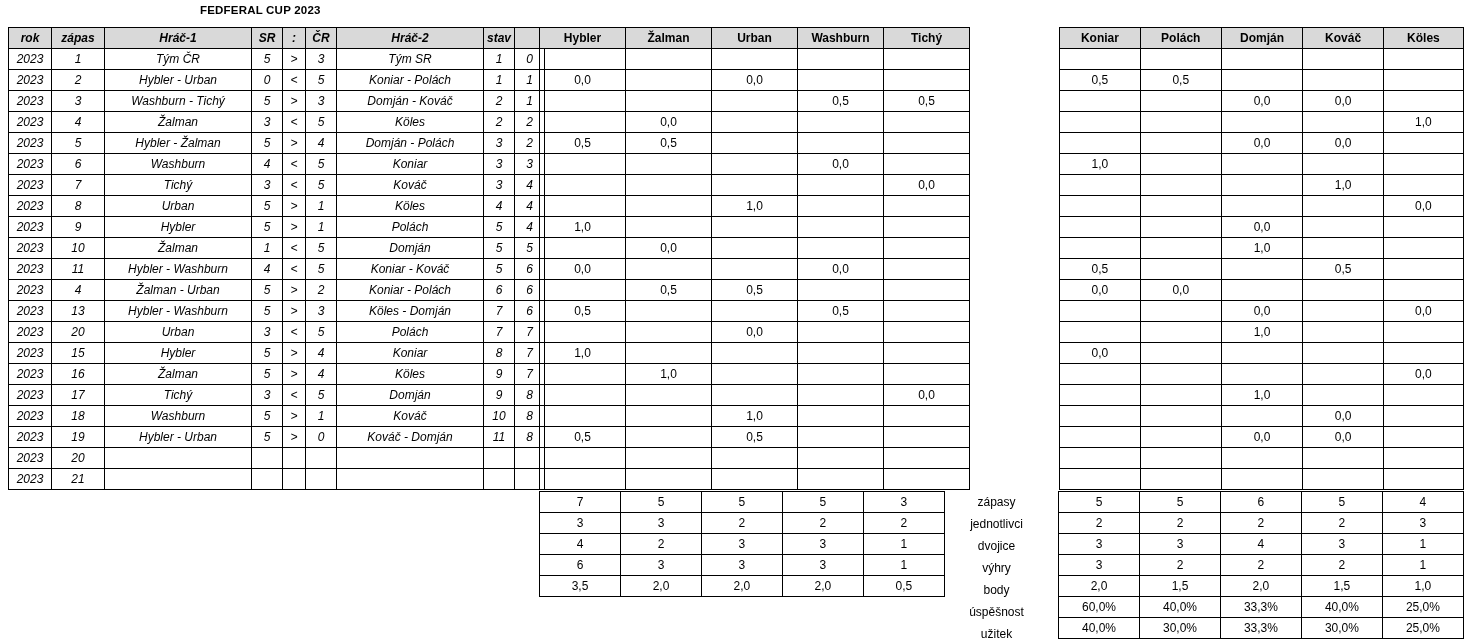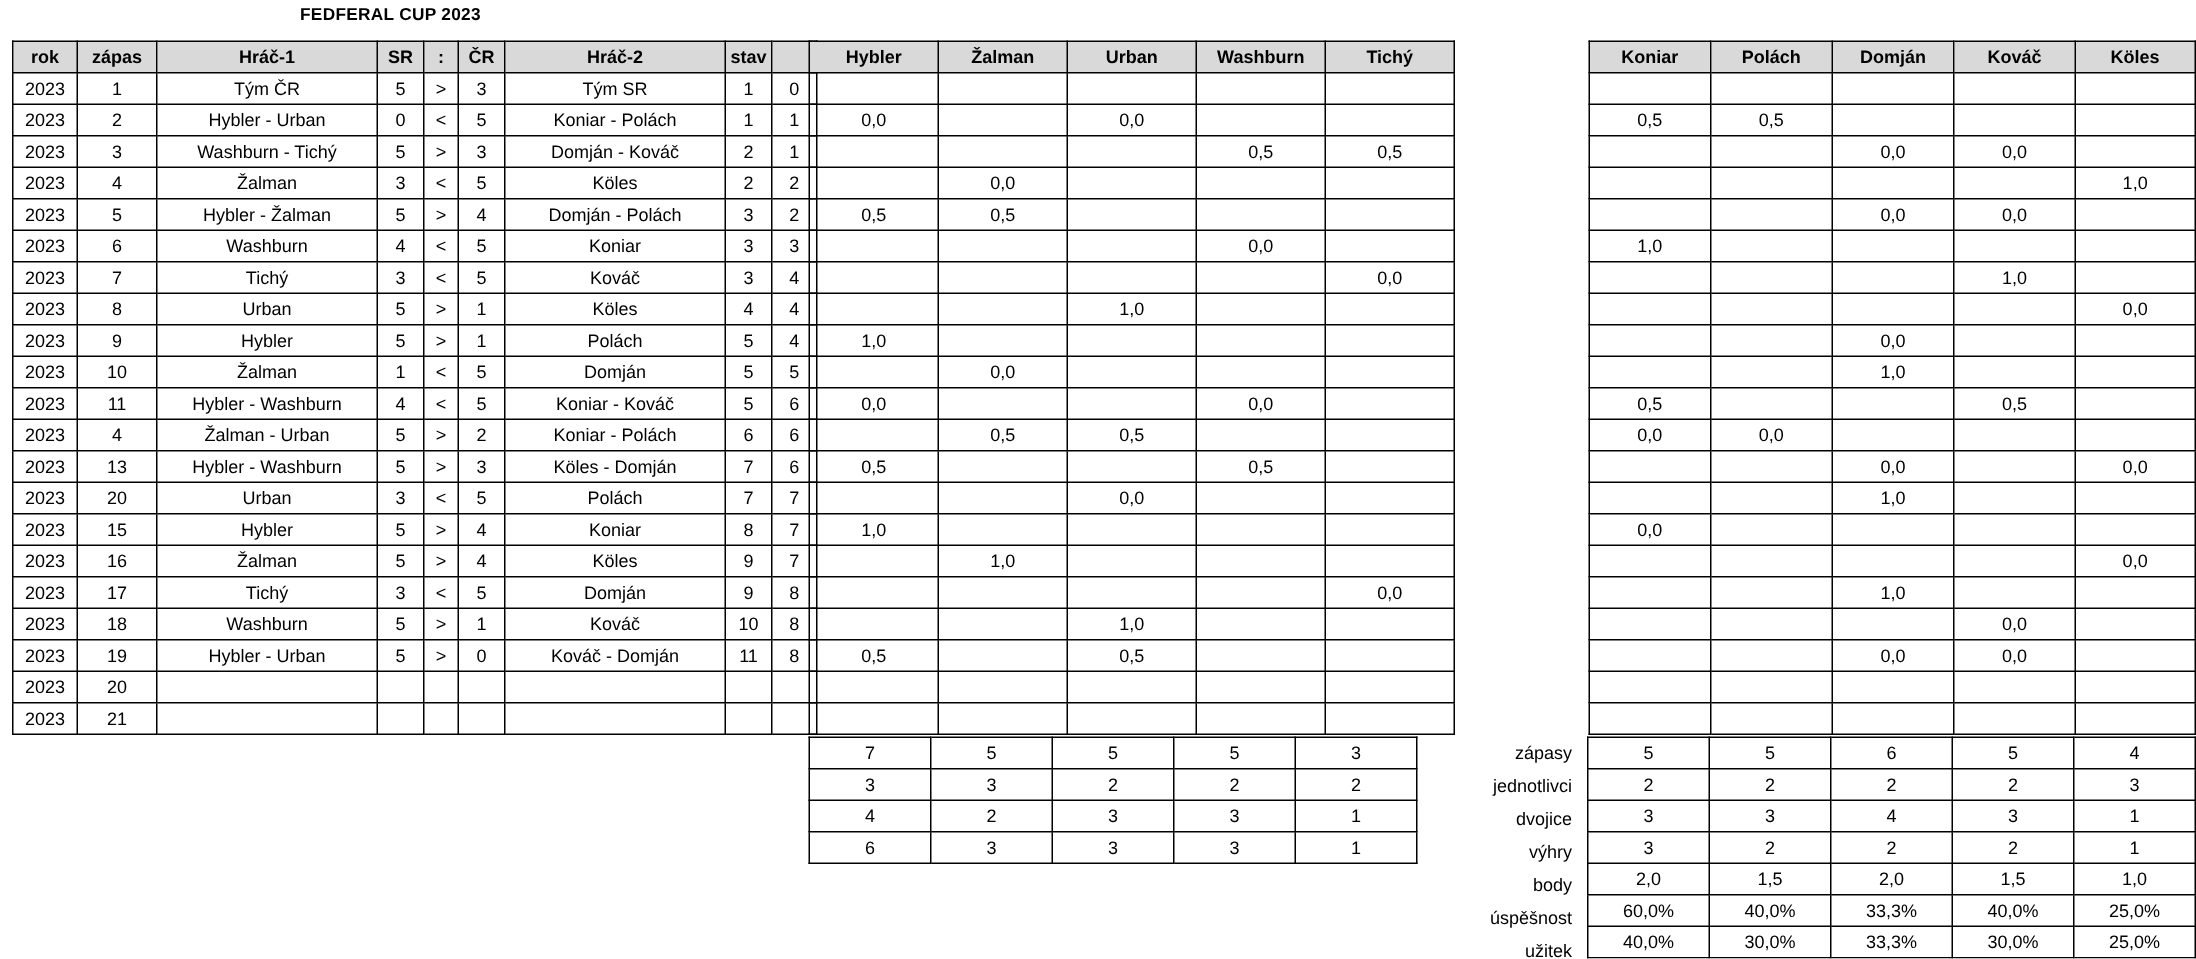--- a/index.html
+++ b/index.html
@@ -43,20 +43,21 @@
   thead td, thead th {
     background: #d9d9d9;
     font-weight: bold;
   }
 
   
   #main-table-wrap {
     position: absolute;
     left: 8px;
     top: 27px;
+    font-style: italic;
   }
   #main-table .c-rok    { width: 36px; }
   #main-table .c-zapas  { width: 46px; }
   #main-table .c-hrac1  { width: 140px; }
   #main-table .c-sr     { width: 24px; }
   #main-table .c-sign   { width: 16px; }
   #main-table .c-cr     { width: 24px; }
   #main-table .c-hrac2  { width: 140px; }
   #main-table .c-st1    { width: 23px; }
   #main-table .c-st2    { width: 23px; }
@@ -84,21 +85,21 @@
   }
   .sum-table td { width: 79px; }
   .sum-labels {
     width: 120px;
     display: flex;
     flex-direction: column;
   }
   .sum-labels div {
     height: 22px;
     line-height: 22px;
-    text-align: right;
+    text-align: center;
     padding-right: 10px;
     font-size: 12px;
     box-sizing: border-box;
   }
 </style>
 </head>
 <body>
 
 <div class="title">FEDFERAL CUP  2023</div>
 
@@ -703,20 +704,27 @@
           <td>3</td>
           <td>1</td>
         </tr>
         <tr>
           <td>6</td>
           <td>3</td>
           <td>3</td>
           <td>3</td>
           <td>1</td>
         </tr>
+        <tr>
+          <td>3,5</td>
+          <td>2,0</td>
+          <td>2,0</td>
+          <td>2,0</td>
+          <td>0,5</td>
+        </tr>
       </tbody>
   </table>
   <div class="sum-labels" id="sum-labels">
       <div>zápasy</div>
       <div>jednotlivci</div>
       <div>dvojice</div>
       <div>výhry</div>
       <div>body</div>
       <div>úspěšnost</div>
       <div>užitek</div>

